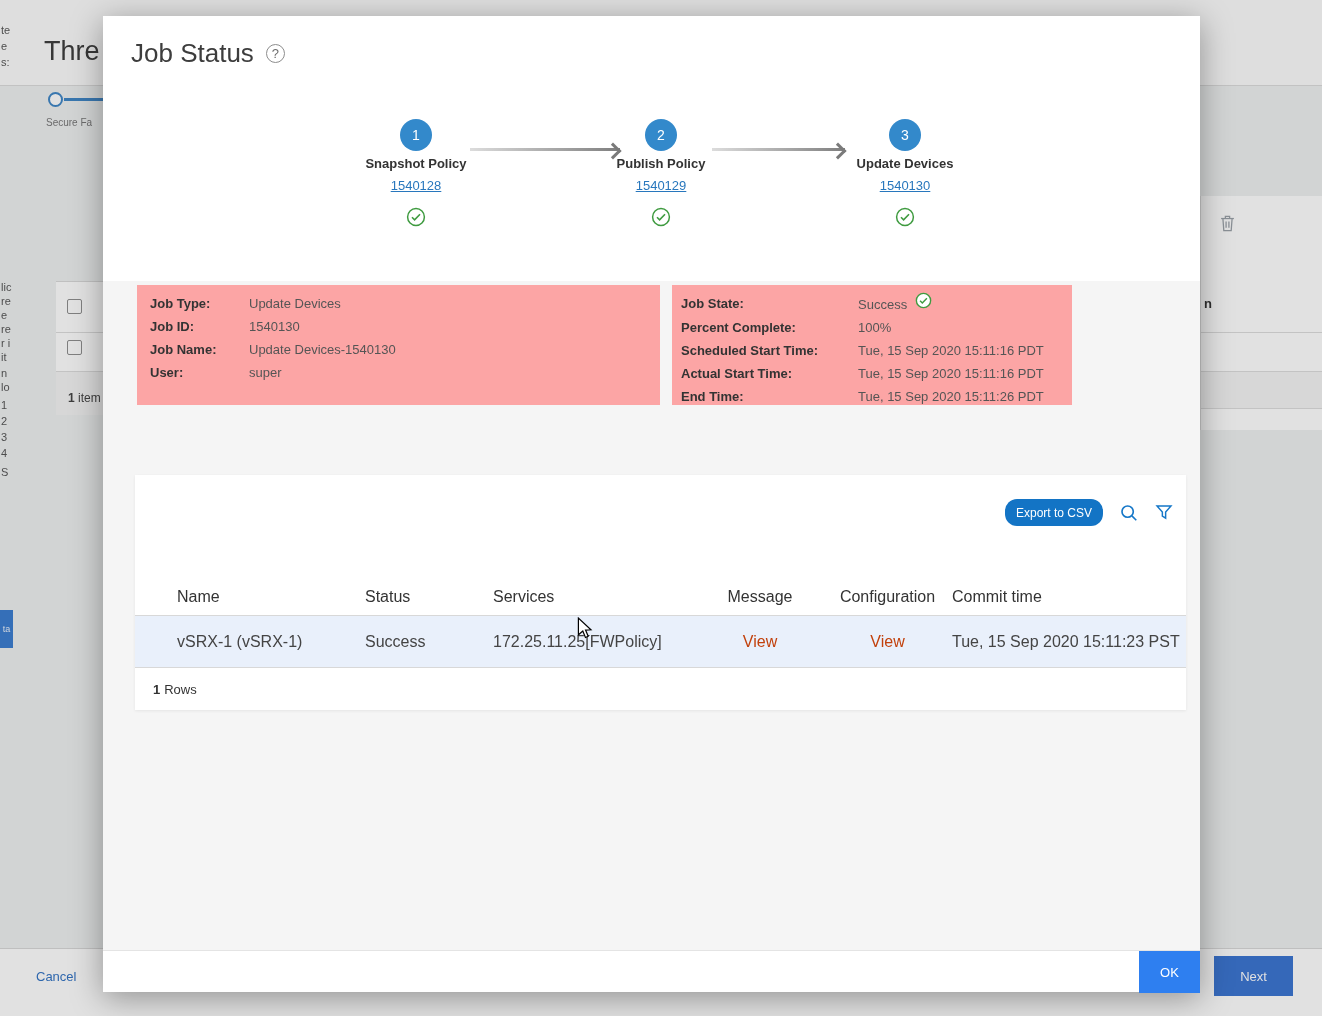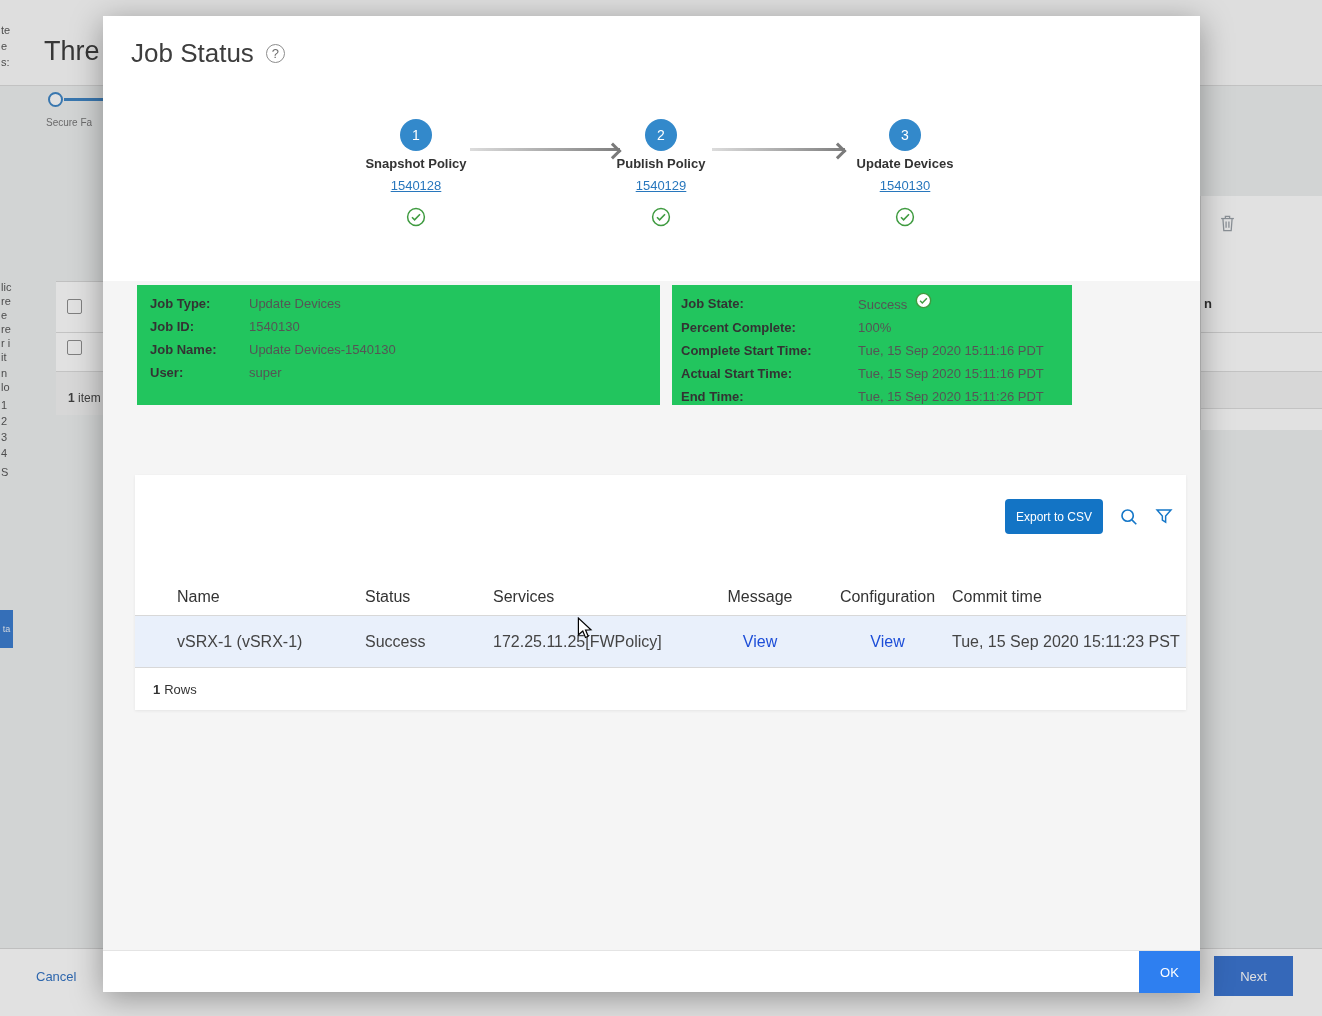--- a/index.html
+++ b/index.html
@@ -58,44 +58,44 @@
                  display:flex; align-items:center; justify-content:center; margin:31px auto 0 auto; }
   .step-label { margin-top:5px; font-size:13px; font-weight:bold; color:#333; white-space:nowrap; }
   .step-link { margin-top:7px; font-size:13px; color:#2877bd; text-decoration:underline; cursor:pointer; display:inline-block; }
   .step-check { margin-top:13px; }
   .arrow { position:absolute; top:60px; height:3px; background:linear-gradient(to right,#dcdcdc,#7e7e7e); }
   .arrow-1 { left:367px; width:150px; } .arrow-2 { left:609px; width:133px; }
   .arrow::after { content:''; position:absolute; right:1px; top:-3.5px; width:9px; height:9px;
                   border-top:3px solid #7a7a7a; border-right:3px solid #7a7a7a; transform:rotate(45deg); }
 
   
-  .panel { position:absolute; top:197px; height:120px; background:#22c55e; padding-top:7px; }
+  .panel { position:absolute; top:197px; height:120px; background:#fca5a5; padding-top:7px; }
   .panel-left { left:34px; width:523px; }
   .panel-right { left:569px; width:400px; }
   .detail-row { display:flex; line-height:23px; font-size:13px; }
   .panel-left  .dl { width:112px; padding-left:13px; }
   .panel-right .dl { width:186px; padding-left:9px; }
   .dl { font-weight:bold; color:#333; flex:none; }
   .dv { color:#555; white-space:nowrap; display:flex; align-items:center; }
   .state-check { margin-left:8px; }
 
   
   .card { position:absolute; left:32px; top:387px; width:1051px; height:235px; background:#fff; box-shadow:0 1px 3px rgba(0,0,0,0.07); }
   .card-toolbar { position:absolute; top:24px; right:13px; display:flex; align-items:center; gap:16px; }
-  .export-btn { height:35px; padding:0 11px; background:#1374c5; color:#fff; font-size:12px; border:none; border-radius:4px;
+  .export-btn { height:27px; padding:0 11px; background:#1374c5; color:#fff; font-size:12px; border:none; border-radius:12px;
                 display:flex; align-items:center; cursor:pointer; font-family:inherit; }
   .icon-btn { background:none; border:none; padding:0; cursor:pointer; display:flex; }
   .trow { position:absolute; left:0; right:0; display:grid; grid-template-columns:230px 128px 204px 126px 129px 1fr;
           font-size:16px; align-items:center; }
   .trow-head { top:104px; height:37px; color:#333; border-bottom:1px solid #d8d8d8; }
   .trow-data { top:141px; height:52px; background:#e9f0fb; border-bottom:1px solid #d8d8d8; color:#444; }
   .c-name { padding-left:42px; }
   .c-center { text-align:center; }
   .c-time-val { text-align:left; padding-right:18px; white-space:nowrap; }
-  .view-link { color:#1d4ed8; cursor:pointer; }
+  .view-link { color:#c2410c; cursor:pointer; }
   .card-foot { position:absolute; top:196px; left:18px; line-height:38px; font-size:13px; color:#333; }
   .card-foot b { font-weight:bold; margin-right:4px; }
 
   
   .modal-foot { position:absolute; left:0; right:0; top:934px; height:42px; background:#fff; border-top:1px solid #e4e4e4; }
   .ok-btn { position:absolute; right:0; top:0; width:61px; height:42px; background:#2e7ff0; color:#fff; font-size:13px;
             display:flex; align-items:center; justify-content:center; cursor:pointer; }
 
   .cursor { position:absolute; left:575px; top:617px; z-index:30; }
 </style>
@@ -239,21 +239,21 @@
                 <circle cx="10" cy="10" r="8.4" fill="#fff" stroke="#3f9b40" stroke-width="1.6"></circle>
                 <path d="M6 10.3 l2.6 2.6 L14 7.3" fill="none" stroke="#3f9b40" stroke-width="1.7"></path>
               </svg></span>
           </span>
       </div>
       <div class="detail-row">
         <span class="dl">Percent Complete:</span>
         <span class="dv">100%</span>
       </div>
       <div class="detail-row">
-        <span class="dl">Complete Start Time:</span>
+        <span class="dl">Scheduled Start Time:</span>
         <span class="dv">Tue, 15 Sep 2020 15:11:16 PDT</span>
       </div>
       <div class="detail-row">
         <span class="dl">Actual Start Time:</span>
         <span class="dv">Tue, 15 Sep 2020 15:11:16 PDT</span>
       </div>
       <div class="detail-row">
         <span class="dl">End Time:</span>
         <span class="dv">Tue, 15 Sep 2020 15:11:26 PDT</span>
       </div>

